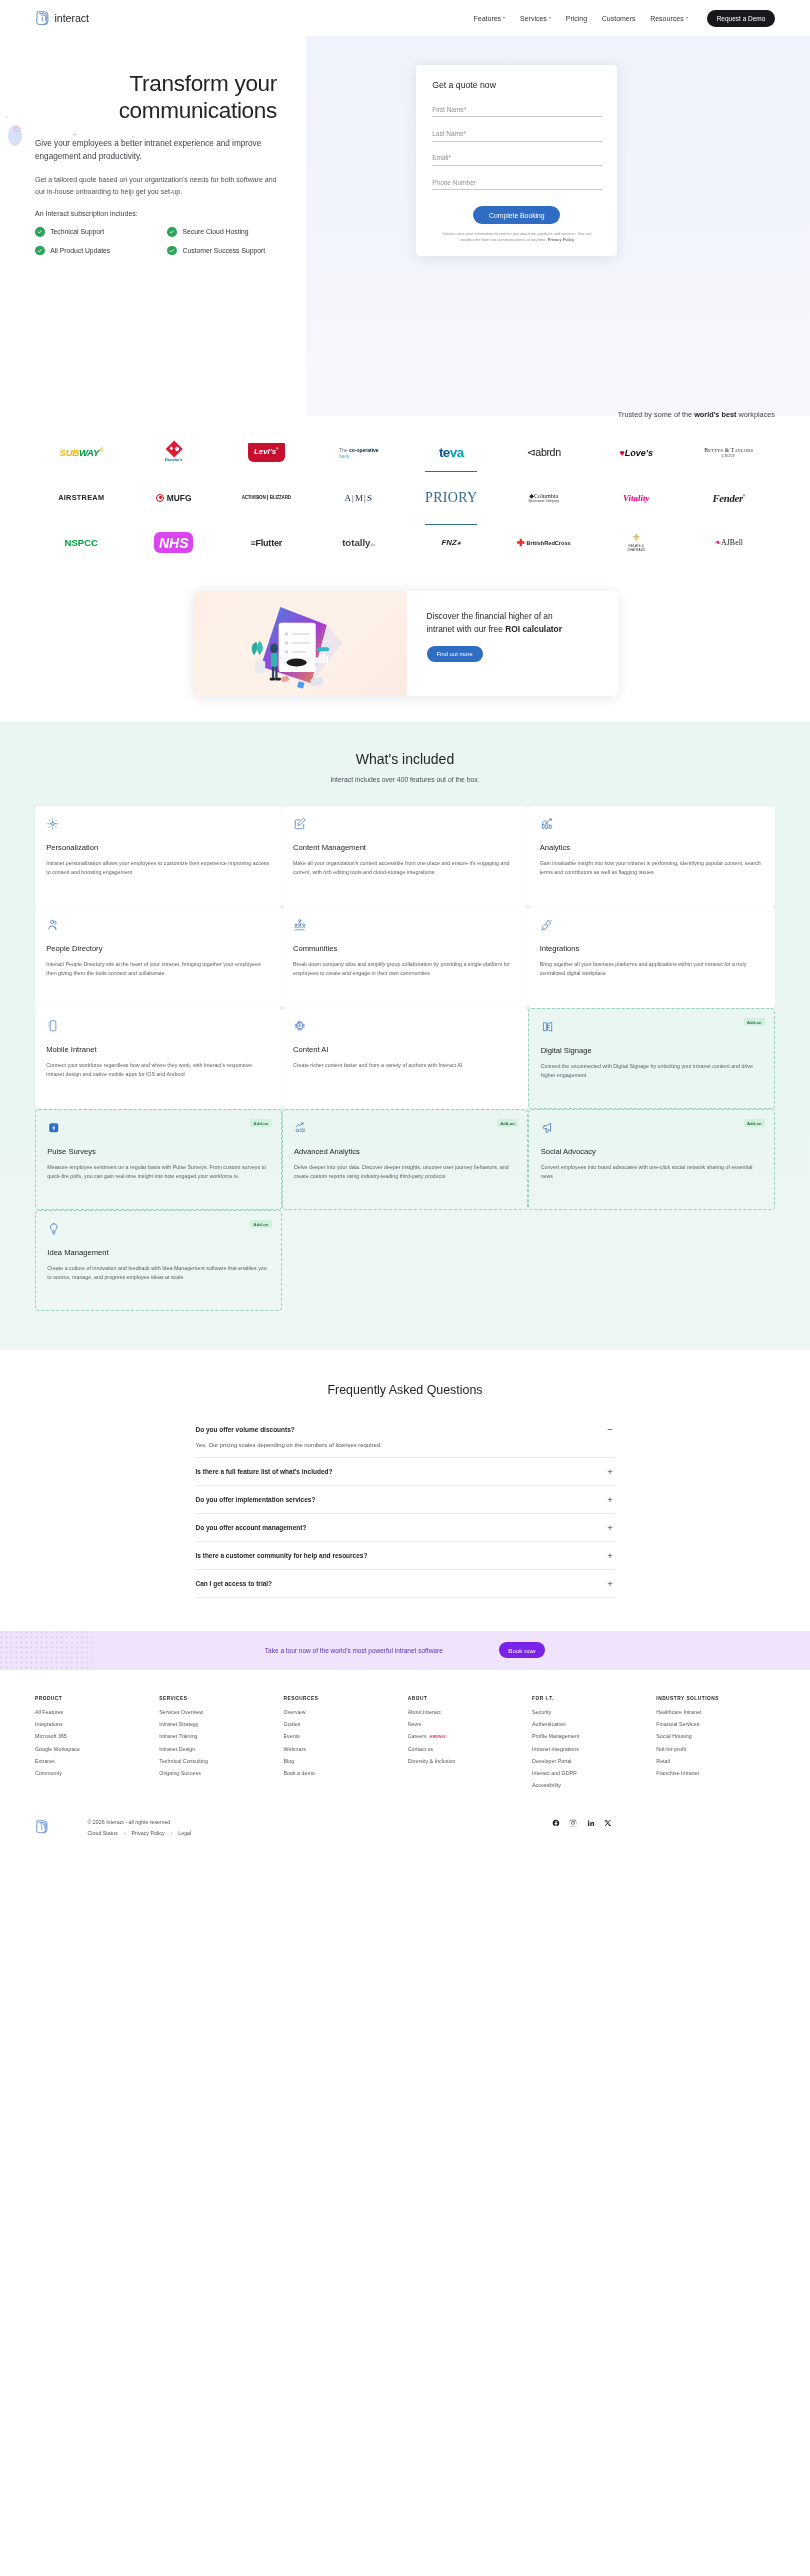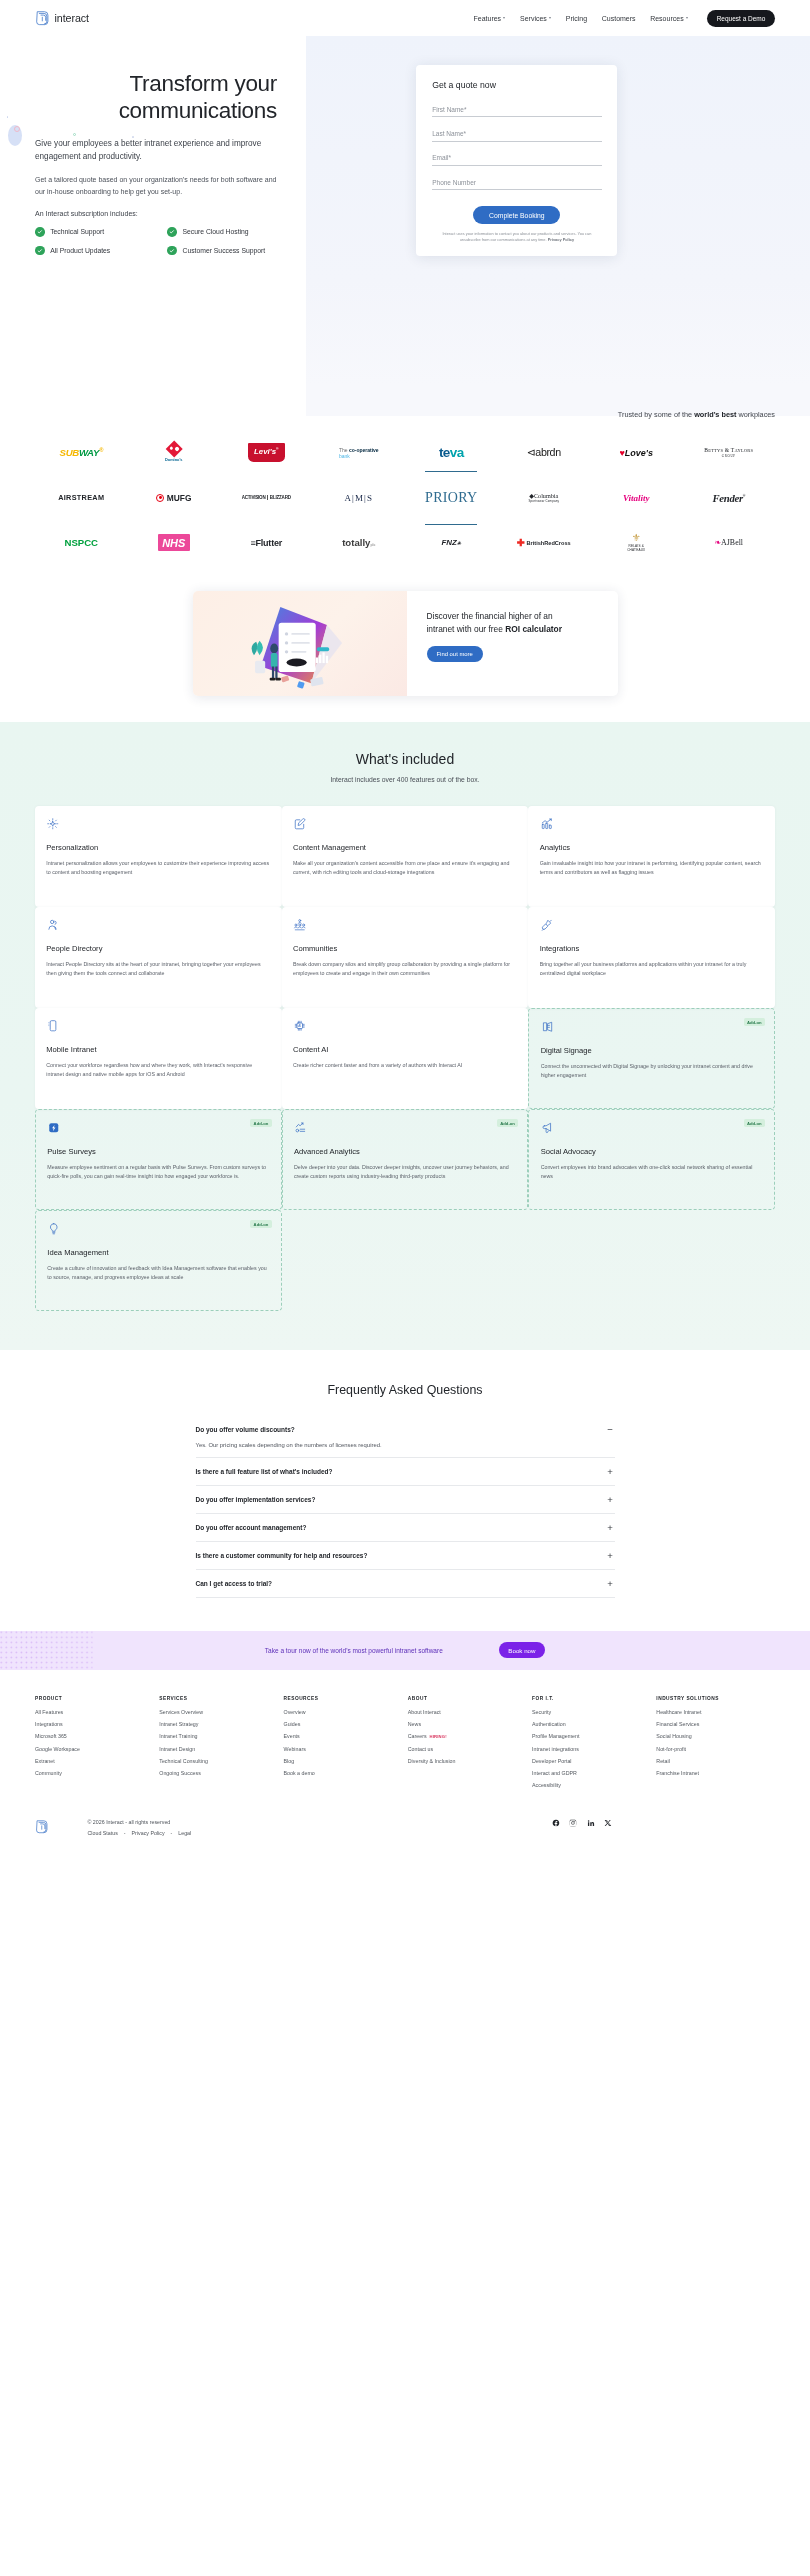--- a/index.html
+++ b/index.html
@@ -343,21 +343,21 @@
         <span style="font-size:9px;font-style:italic;font-weight:bold;color:#e6007e;font-family:'Liberation Serif',serif;">Vitality</span>
       </div>
       <div class="logo-cell">
         <span style="font-size:10.7px;font-style:italic;font-family:'Liberation Serif',serif;font-weight:bold;letter-spacing:-0.3px;">Fender<span style="font-size:3.4px;vertical-align:super;">®</span></span>
       </div>
 
       <div class="logo-cell">
         <span style="font-size:9.6px;font-weight:bold;color:#00a03e;">NSPCC</span>
       </div>
       <div class="logo-cell">
-        <span style="display:inline-block;background:#ec4899;color:#fff;font-weight:bold;font-style:italic;font-size:11px;padding:2.3px 4.5px;border-radius:1px;">NHS</span>
+        <span style="display:inline-block;background:#d946ef;color:#fff;font-weight:bold;font-style:italic;font-size:14px;padding:2.3px 4.5px;border-radius:6px;">NHS</span>
       </div>
       <div class="logo-cell">
         <span style="font-size:9px;font-weight:bold;letter-spacing:-0.2px;">≡Flutter</span>
       </div>
       <div class="logo-cell">
         <span style="font-size:9.6px;font-weight:bold;color:#3b3b3b;">totally<span style="font-size:3.4px;color:#9b9b9b;">plc</span></span>
       </div>
       <div class="logo-cell">
         <span style="font-size:7.9px;font-weight:bold;font-style:italic;">FNZ<span style="font-size:5px;">✳</span></span>
       </div>

